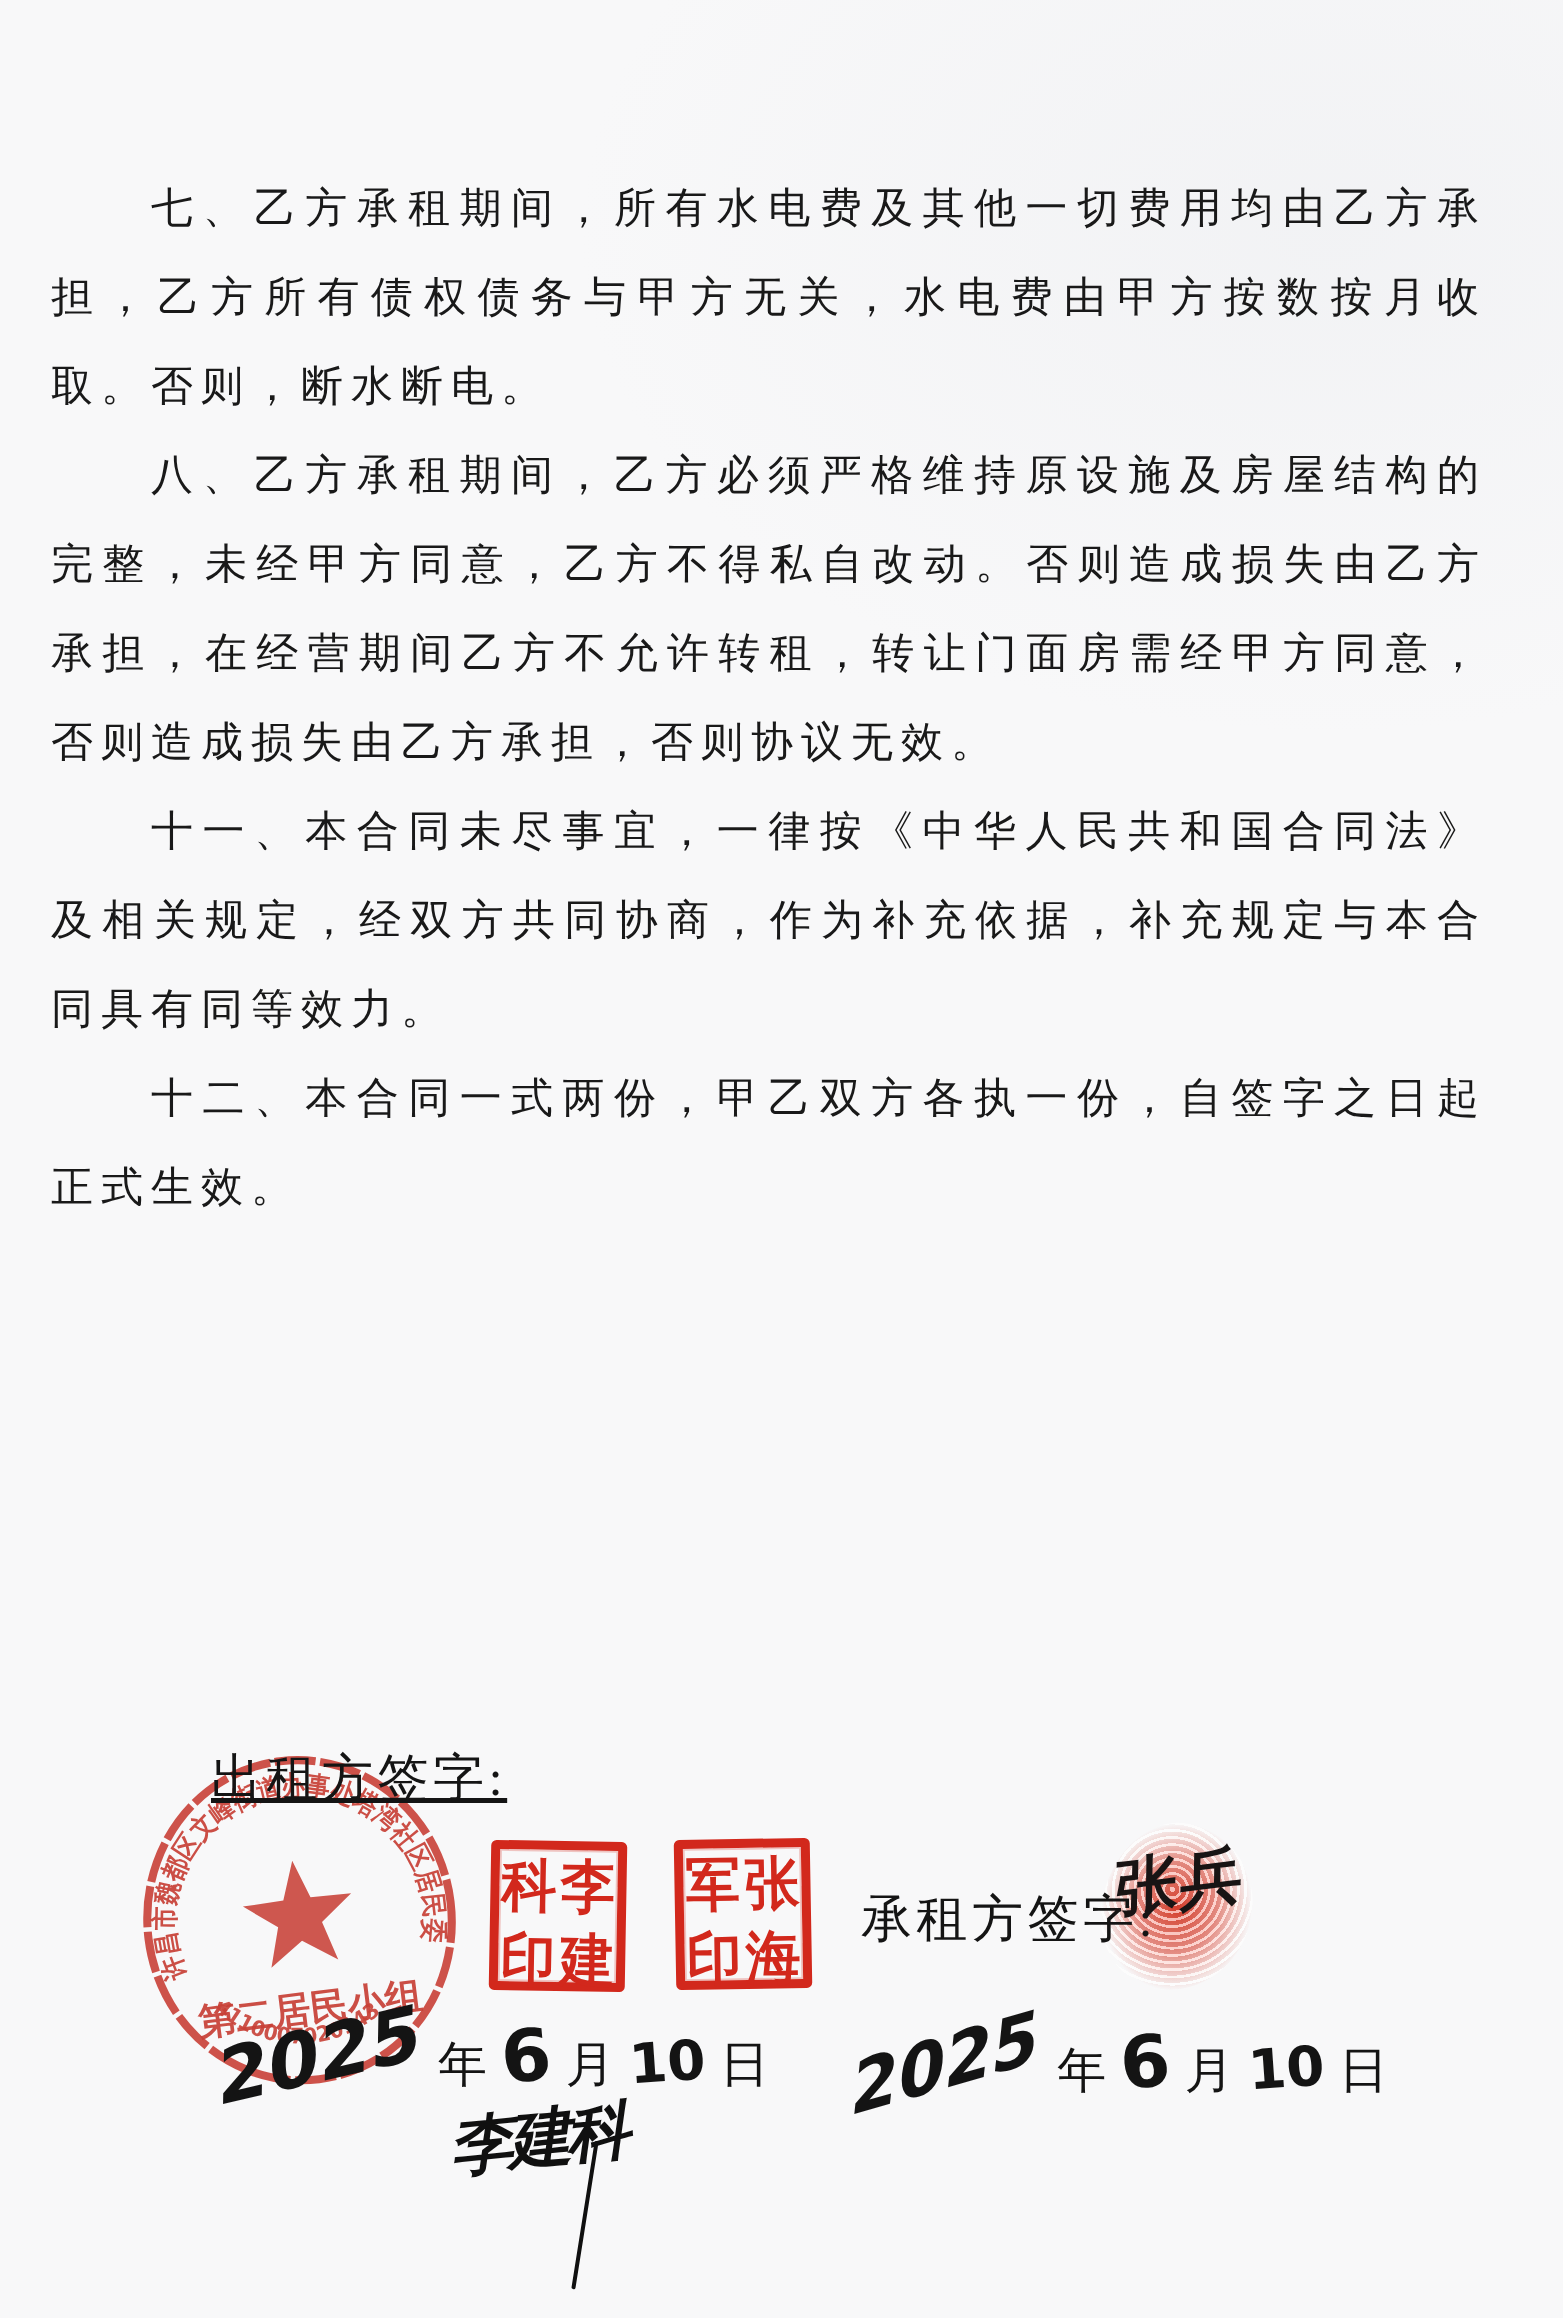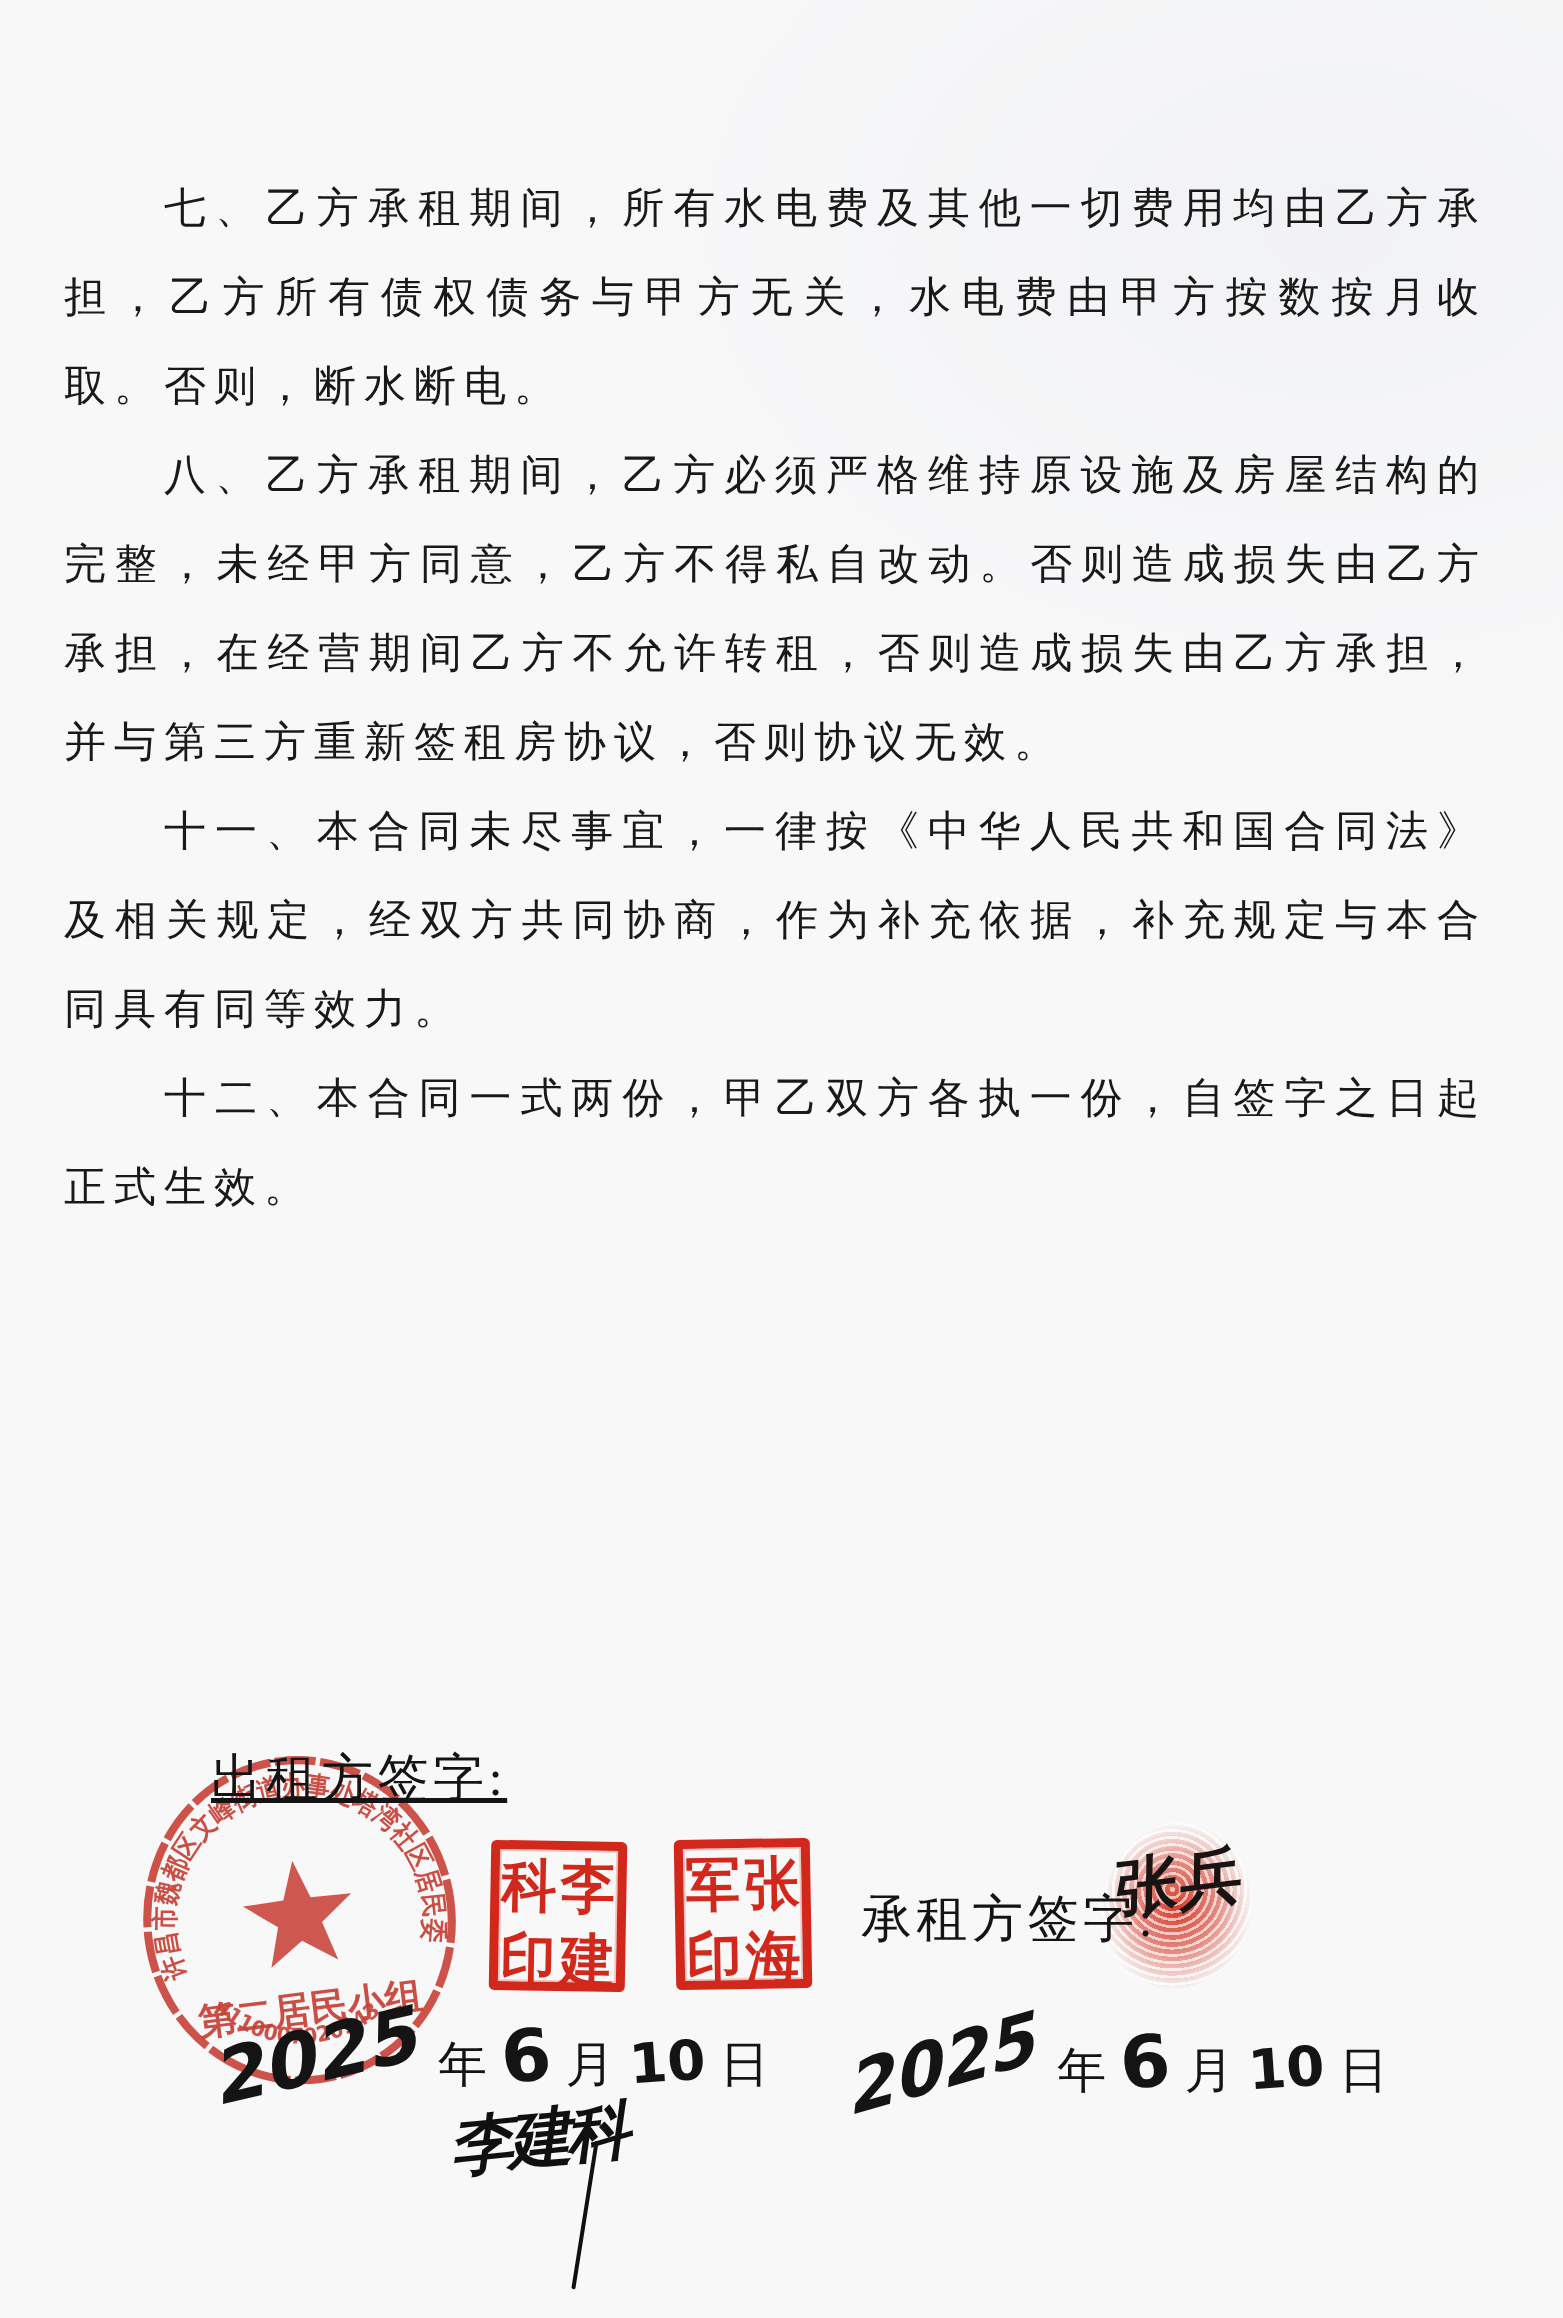--- a/index.html
+++ b/index.html
@@ -13,21 +13,21 @@
   }
   .page{
     position:absolute;inset:0;
     background:
       radial-gradient(1073px 716px at 85% 10%, rgba(230,232,236,.35), rgba(0,0,0,0) 70%),
       #f8f8f9;
   }
   
   .clauses{
     position:absolute;left:0;top:0;width:1564px;
-    padding:164px 77px 0 64px;box-sizing:border-box;
+    padding:164px 77px 0 51px;box-sizing:border-box;
   }
   .clauses p{
     margin:0;
     font-size:42px;
     line-height:89px;
     letter-spacing:8px;
     text-align:justify;
     text-align-last:left;
     text-indent:100px;
     color:#191919;
@@ -107,21 +107,21 @@
   .num2{font-size:55px;transform:rotate(-4deg);}
   .cjk-date{font-size:49px;font-family:"Liberation Serif","DejaVu Serif",serif;font-weight:400;}
 </style>
 </head>
 <body>
 
 <div class="page">
 
   <div class="clauses">
     <p>七、乙方承租期间，所有水电费及其他一切费用均由乙方承担，乙方所有债权债务与甲方无关，水电费由甲方按数按月收取。否则，断水断电。</p>
-    <p>八、乙方承租期间，乙方必须严格维持原设施及房屋结构的完整，未经甲方同意，乙方不得私自改动。否则造成损失由乙方承担，在经营期间乙方不允许转租，否则造成损失由乙方承担，并与第三方重新签租房协议，否则协议无效。</p>
+    <p>八、乙方承租期间，乙方必须严格维持原设施及房屋结构的完整，未经甲方同意，乙方不得私自改动。否则造成损失由乙方承担，在经营期间乙方不允许转租，转让门面房需经甲方同意，否则造成损失由乙方承担，否则协议无效。</p>
     <p>十一、本合同未尽事宜，一律按《中华人民共和国合同法》及相关规定，经双方共同协商，作为补充依据，补充规定与本合同具有同等效力。</p>
     <p>十二、本合同一式两份，甲乙双方各执一份，自签字之日起正式生效。</p>
   </div>
 
   <svg class="round-seal" width="358" height="367" viewBox="0 0 400 410">
     <g transform="rotate(-7 195 198)" fill="none">
       <ellipse cx="195" cy="198" rx="170" ry="179" stroke="#c5352b" stroke-width="9" stroke-dasharray="46 5" opacity="0.9"></ellipse>
       <path id="ringPath" d="M 63.4 245.9 A 140 140 0 1 1 326.6 245.9" fill="none"></path>
       <text font-size="31" font-weight="bold" fill="#c5352b" opacity="0.92" font-family="Liberation Serif, DejaVu Serif, serif">
         <textPath href="#ringPath" startOffset="2" textLength="580" lengthAdjust="spacingAndGlyphs">许昌市魏都区文峰街道办事处塔湾社区居民委员会</textPath>

